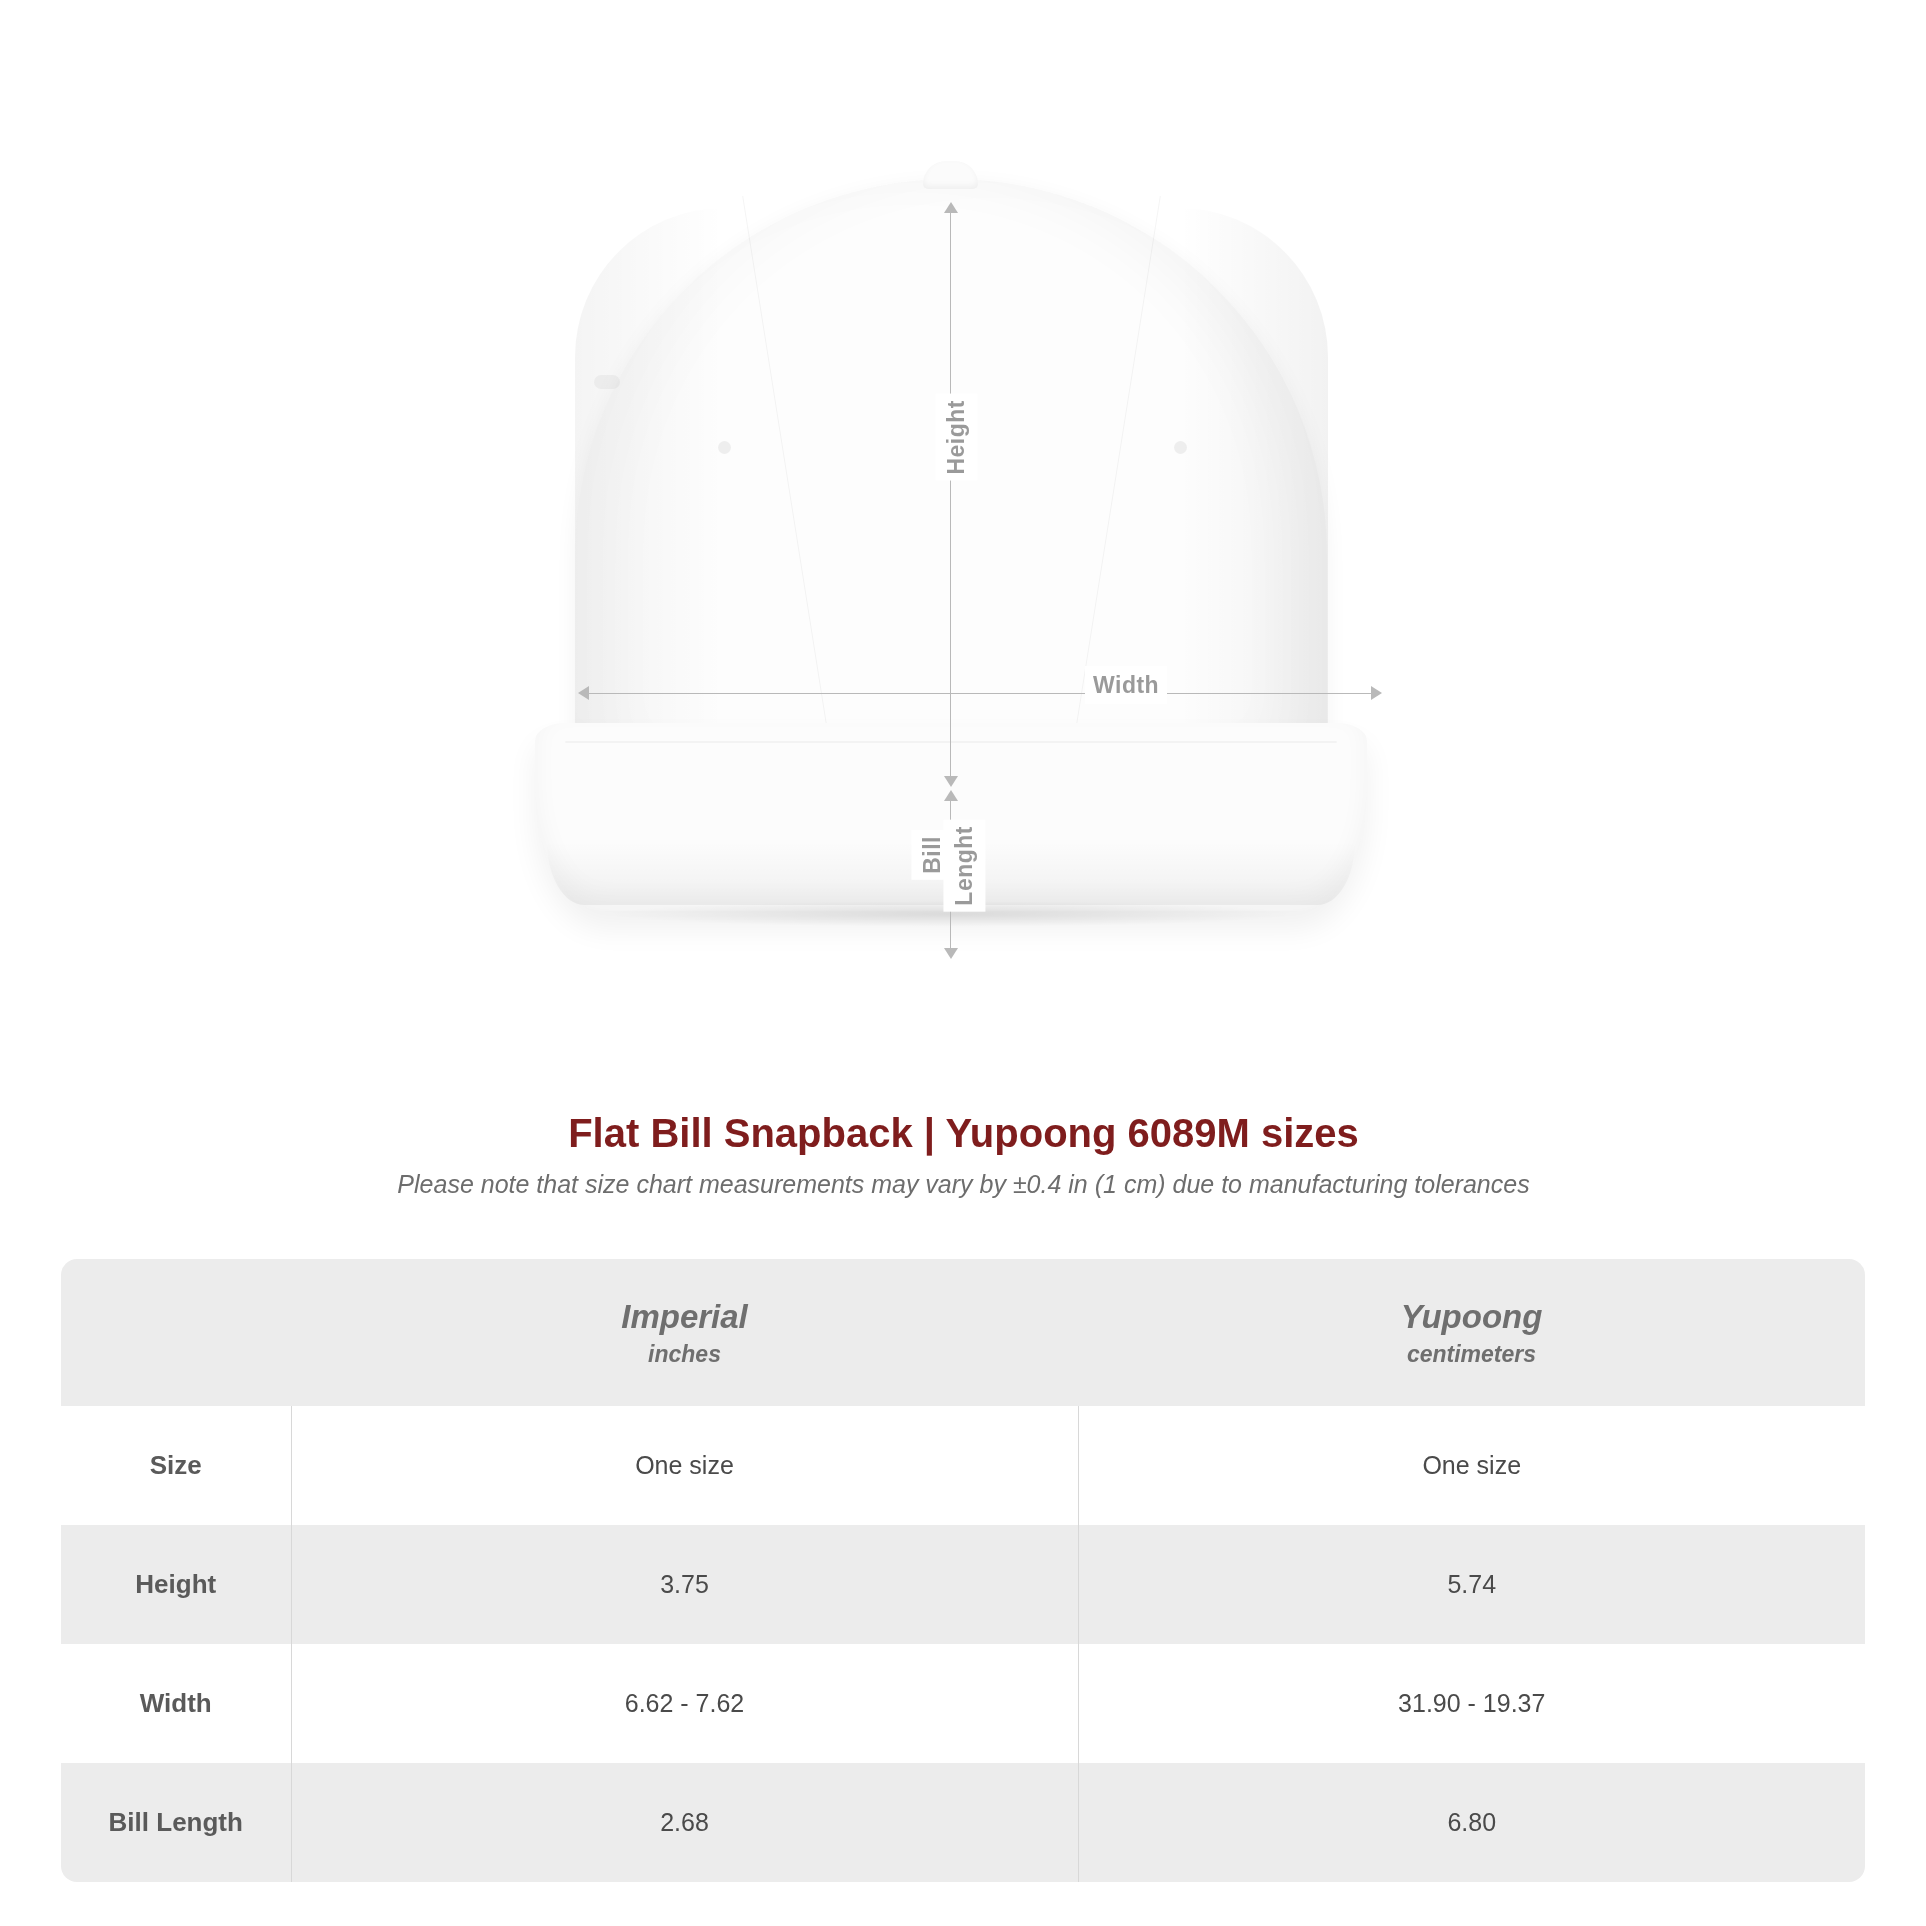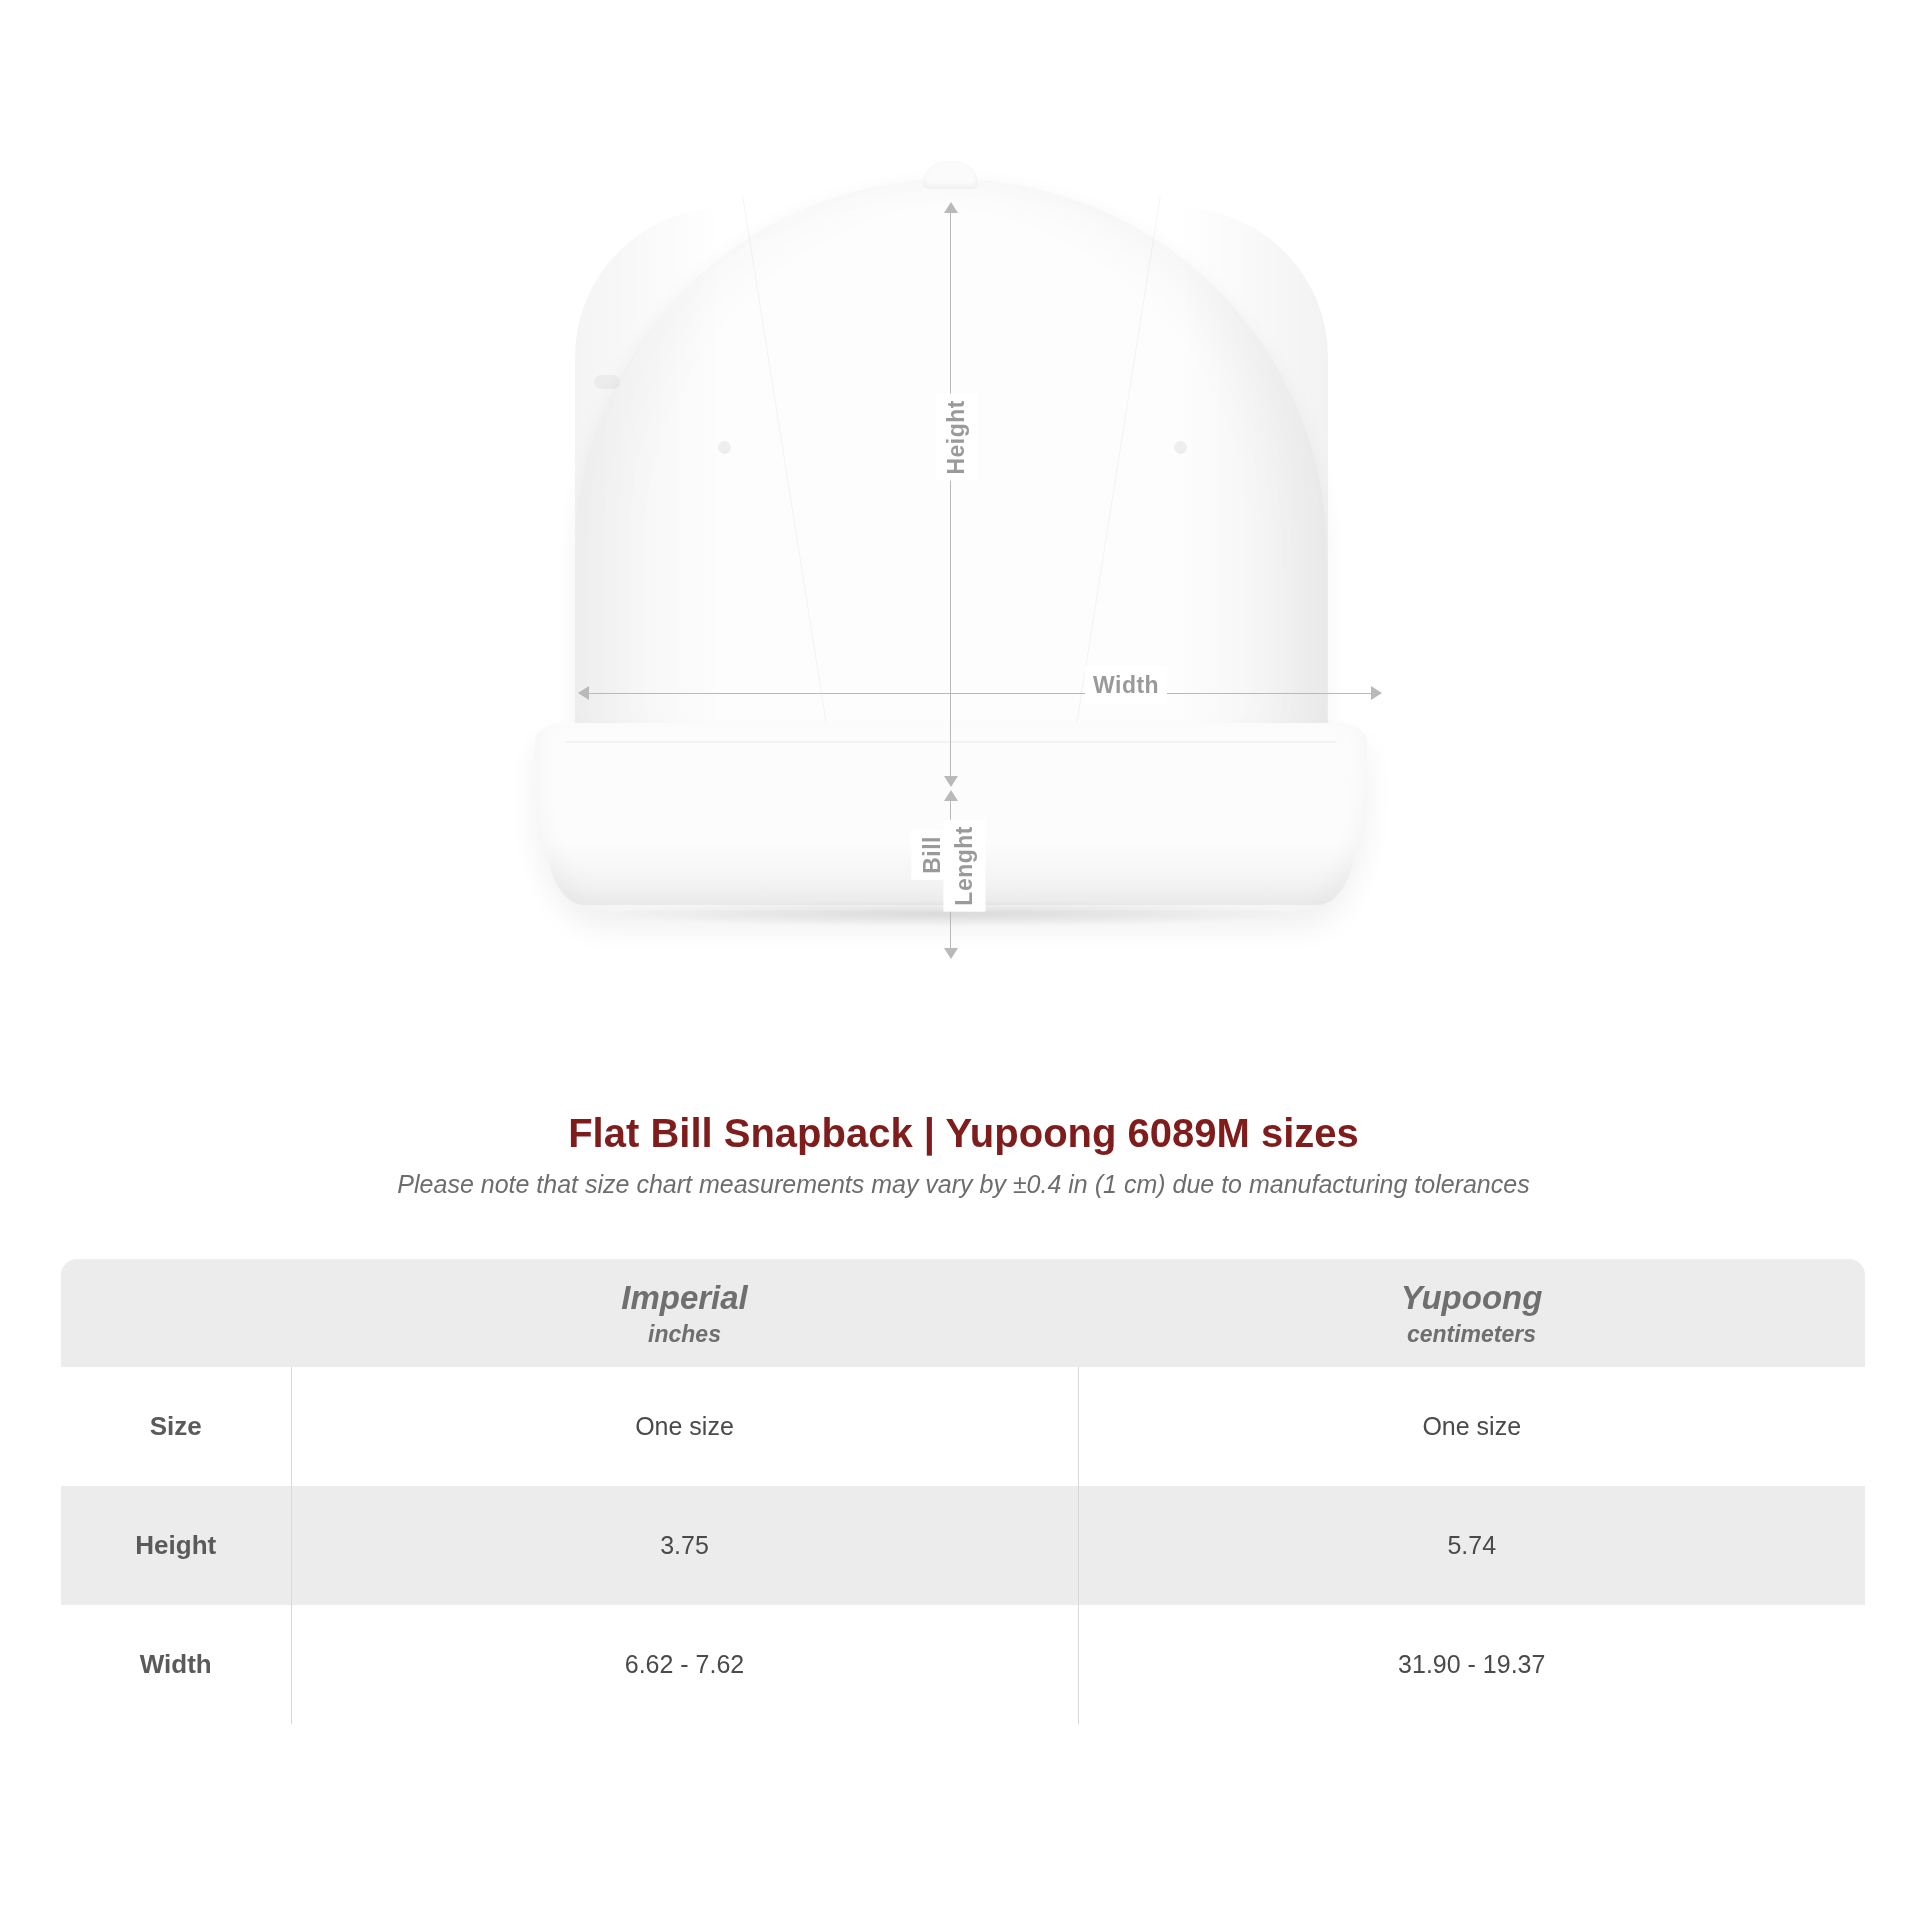--- a/index.html
+++ b/index.html
@@ -216,21 +216,21 @@
     border-collapse: collapse;
     table-layout: fixed;
   }
   table.size-chart td, table.size-chart th {
     padding: 0;
     text-align: center;
     vertical-align: middle;
   }
   .head-row th {
     background: #ececec;
-    height: 108px;
+    height: 147px;
   }
   .head-row th:first-child {
     border-radius: 16px 0 0 0;
   }
   .head-row th:last-child {
     border-radius: 0 16px 0 0;
   }
   .unit-name {
     display: block;
     font-size: 33px;
@@ -346,16 +346,21 @@
       <tr class="data-row alt">
         <td class="row-label">Height</td>
         <td class="sep-l">3.75</td>
         <td class="sep-l">5.74</td>
       </tr>
       <tr class="data-row">
         <td class="row-label">Width</td>
         <td class="sep-l">6.62 - 7.62</td>
         <td class="sep-l">31.90 - 19.37</td>
       </tr>
+      <tr class="data-row alt">
+        <td class="row-label">Bill Length</td>
+        <td class="sep-l">2.68</td>
+        <td class="sep-l">6.80</td>
+      </tr>
     </tbody>
   </table>
 </div>
 
 
 </body></html>

